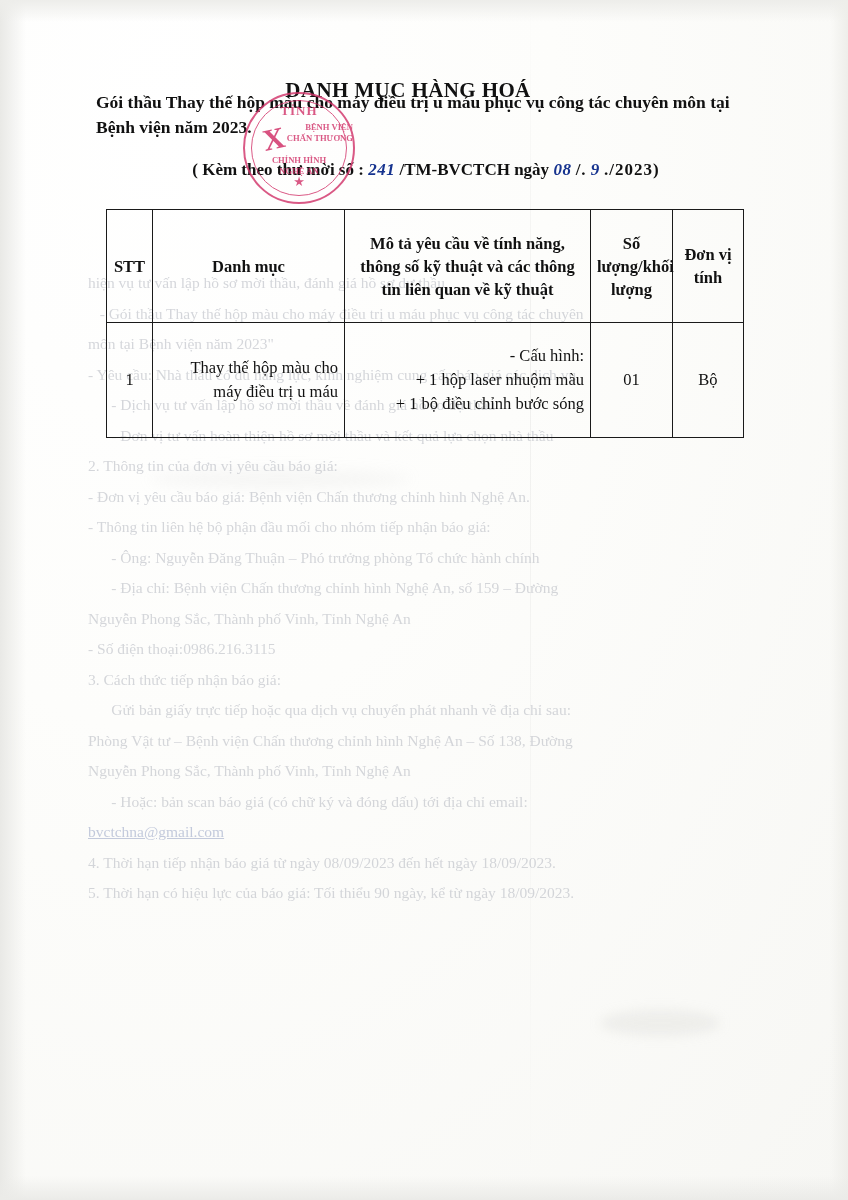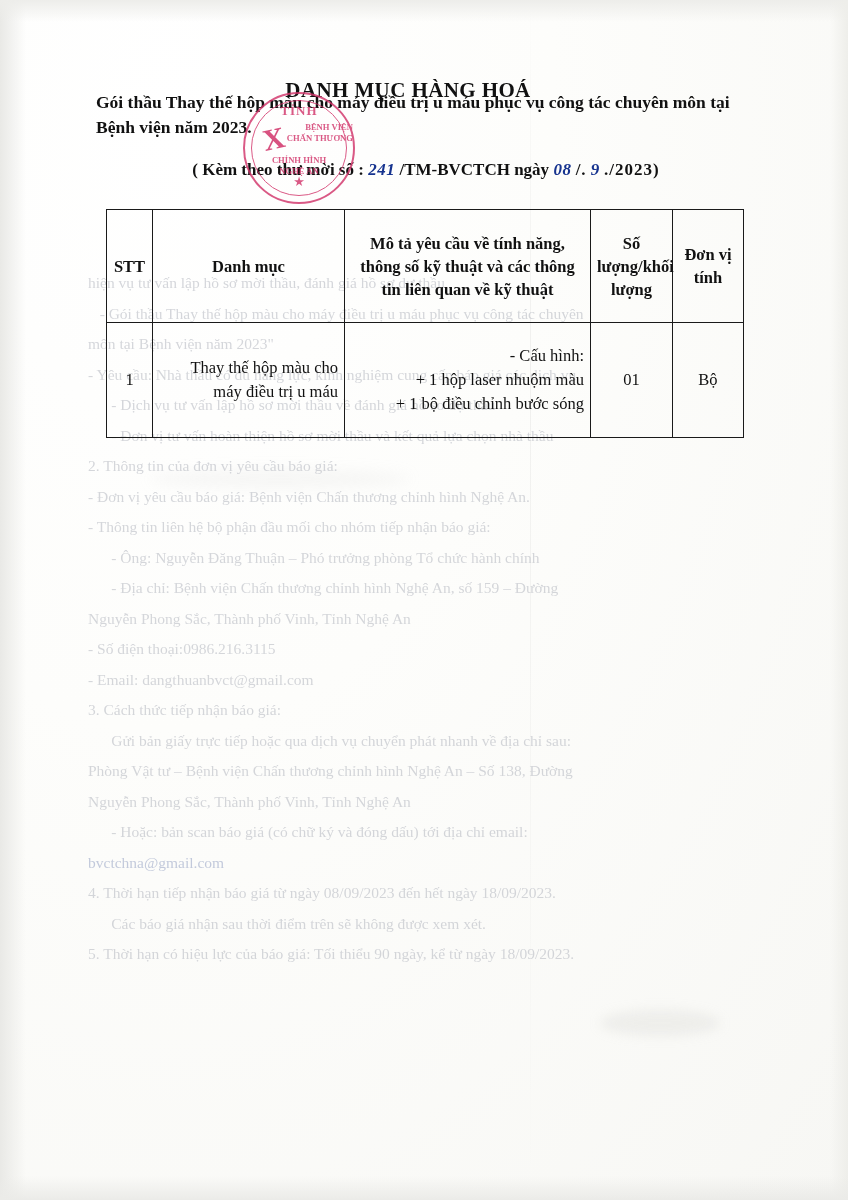--- a/index.html
+++ b/index.html
@@ -194,21 +194,21 @@
     top: 268px;
     width: 680px;
     color: #b7bac2;
     opacity: 0.58;
     font-size: 15.5px;
     line-height: 30.5px;
     pointer-events: none;
     user-select: none;
   }
   .bleed-block .ln { white-space: pre; }
-  .bleed-link { color: #9aa6c6; }
+  .bleed-link { color: #9aa6c6; text-decoration: underline; }
 
   .fold {
     position: absolute;
     left: 530px; top: 0; width: 1px; height: 1200px;
     background: linear-gradient(to bottom, rgba(0,0,0,0.00), rgba(0,0,0,0.05) 30%, rgba(0,0,0,0.02) 70%, rgba(0,0,0,0));
     pointer-events: none;
   }
   .smudge {
     position: absolute;
     border-radius: 50%;
@@ -236,29 +236,27 @@
       <div class="ln"></div>
       <div class="ln">      - Dịch vụ tư vấn lập hồ sơ mời thầu về đánh giá hồ sơ dự thầu</div>
       <div class="ln">      - Đơn vị tư vấn hoàn thiện hồ sơ mời thầu và kết quả lựa chọn nhà thầu</div>
       <div class="ln">2. Thông tin của đơn vị yêu cầu báo giá:</div>
       <div class="ln">- Đơn vị yêu cầu báo giá: Bệnh viện Chấn thương chỉnh hình Nghệ An.</div>
       <div class="ln">- Thông tin liên hệ bộ phận đầu mối cho nhóm tiếp nhận báo giá:</div>
       <div class="ln">      - Ông: Nguyễn Đăng Thuận – Phó trưởng phòng Tổ chức hành chính</div>
       <div class="ln">      - Địa chỉ: Bệnh viện Chấn thương chỉnh hình Nghệ An, số 159 – Đường</div>
       <div class="ln">Nguyễn Phong Sắc, Thành phố Vinh, Tỉnh Nghệ An</div>
       <div class="ln">- Số điện thoại:0986.216.3115</div>
-      <div class="ln">- Email: dangthuanbvct@gmail.com</div>
       <div class="ln">3. Cách thức tiếp nhận báo giá:</div>
       <div class="ln">      Gửi bản giấy trực tiếp hoặc qua dịch vụ chuyển phát nhanh về địa chỉ sau:</div>
       <div class="ln">Phòng Vật tư – Bệnh viện Chấn thương chỉnh hình Nghệ An – Số 138, Đường</div>
       <div class="ln">Nguyễn Phong Sắc, Thành phố Vinh, Tỉnh Nghệ An</div>
       <div class="ln">      - Hoặc: bản scan báo giá (có chữ ký và đóng dấu) tới địa chỉ email:</div>
       <div class="ln bleed-link">bvctchna@gmail.com</div>
       <div class="ln">4. Thời hạn tiếp nhận báo giá từ ngày 08/09/2023 đến hết ngày 18/09/2023.</div>
-      <div class="ln">      Các báo giá nhận sau thời điểm trên sẽ không được xem xét.</div>
       <div class="ln">5. Thời hạn có hiệu lực của báo giá: Tối thiểu 90 ngày, kể từ ngày 18/09/2023.</div>
     </div>
 
     <div class="doc-title">DANH MỤC HÀNG HOÁ</div>
 
     <div class="doc-subtitle">
       <span>Gói thầu Thay thế hộp màu cho máy điều trị u máu phục vụ công tác chuyên</span>
       <span>môn tại Bệnh viện năm 2023.</span>
     </div>
 

